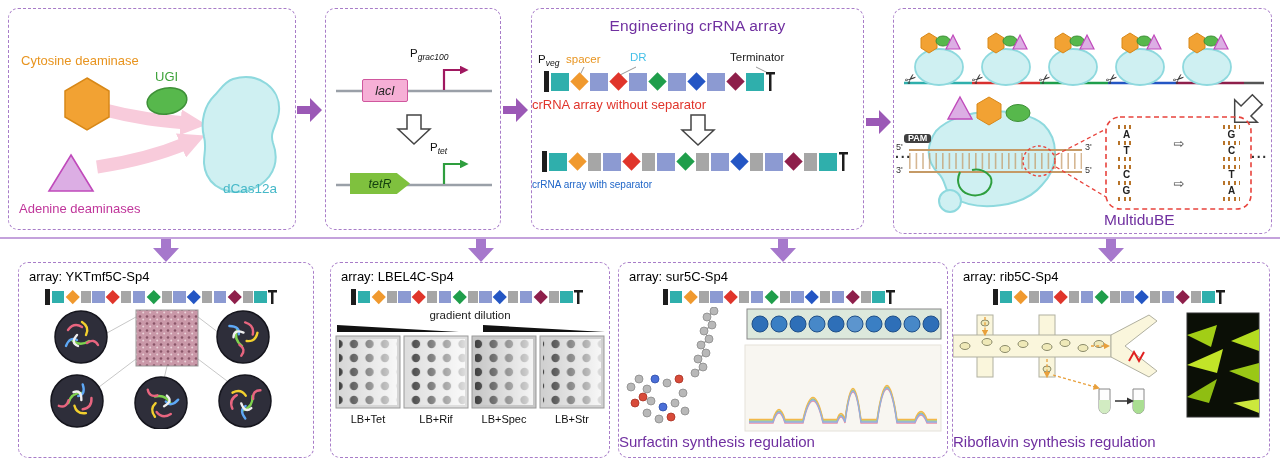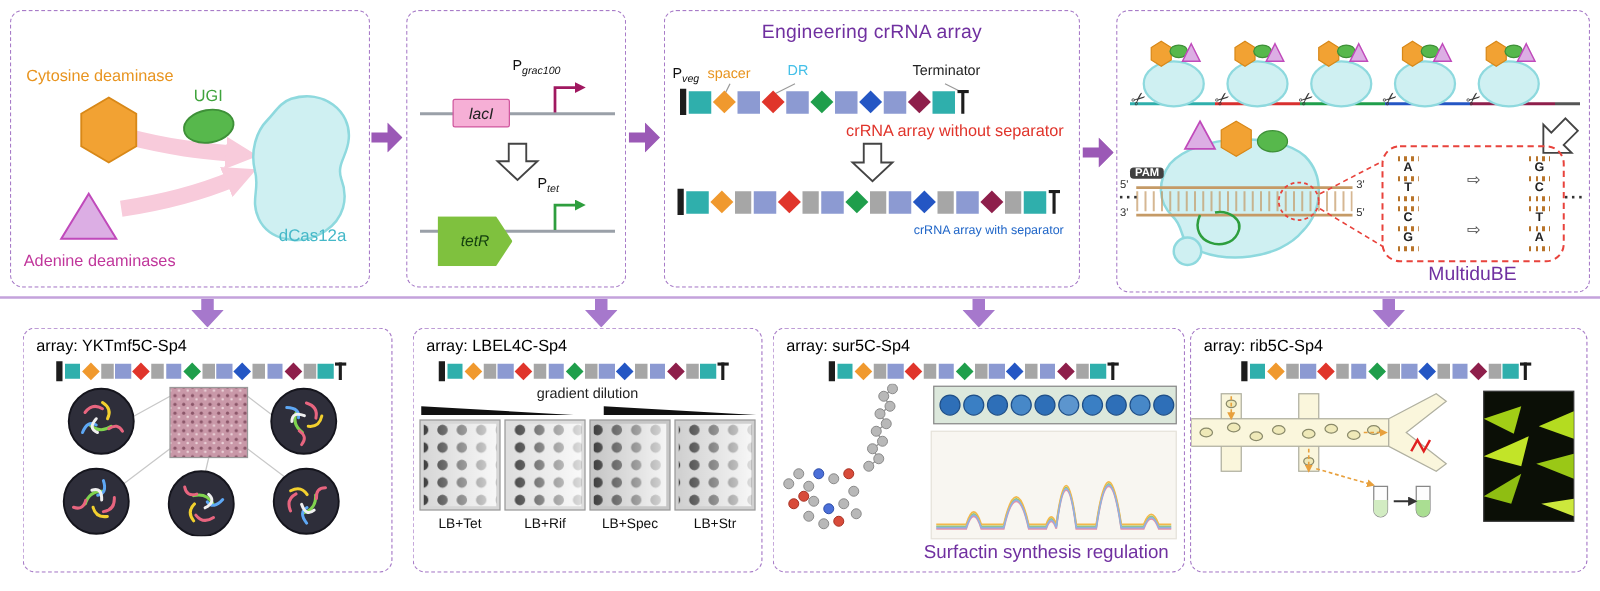--- a/index.html
+++ b/index.html
@@ -3,21 +3,21 @@
 <meta charset="utf-8">
 <style>
   *{margin:0;padding:0;box-sizing:border-box}
   html,body{background:#fff}
   body{font-family:"Liberation Sans",sans-serif;color:#222}
   .fig{position:relative;width:1280px;height:473px;background:#fff;overflow:hidden}
   .panel{position:absolute;border:1.6px dashed #A87CC8;border-radius:10px;background:#fff}
   .panel>svg.art{position:absolute;left:0;top:0}
   .ptitle{position:absolute;top:8px;left:0;right:0;text-align:center;color:#7030A0;font-size:15.5px;letter-spacing:.2px;white-space:nowrap}
   .lbl{position:absolute;font-size:13px;white-space:nowrap}
-  .caption{position:absolute;left:0;right:12px;text-align:right;color:#7030A0;font-size:15px;white-space:nowrap}
+  .caption{position:absolute;left:0;right:0;text-align:left;color:#7030A0;font-size:15px;white-space:nowrap}
   .alabel{position:absolute;font-size:13px;color:#000;white-space:nowrap}
   .plabel{position:absolute;font-size:11.5px;color:#111;white-space:nowrap}
   .plabel sub{font-size:8.5px;font-style:italic}
   .slabel{position:absolute;font-size:11.5px;white-space:nowrap}
   
   .crrna{position:absolute;display:flex;align-items:center;gap:2px;--s:18px;--d:13px;--sep:13px}
   .crrna.small{--s:12.5px;--d:9.5px;--sep:10px;gap:1.5px}
   .ae{flex:none}
   .ae-cap{width:5px;height:calc(var(--s) + 3px);background:#1d1d1d}
   .ae-term{width:9px;height:calc(var(--s) + 1px);background:
@@ -30,21 +30,21 @@
   .ae-o{background:#F0992E}.ae-r{background:#E0352B}.ae-g{background:#1F9E4B}
   .ae-b{background:#2456C4}.ae-m{background:#8E1F4B}
   
   .gene{position:absolute;display:flex;align-items:center;justify-content:center;font-style:italic;font-size:12.5px;color:#222}
   .gene-laci{background:#F6AFD6;border:1.5px solid #D0579E;border-radius:2px}
   .gene-tetr{background:#7FC13E;color:#14400F;clip-path:polygon(0 0,78% 0,100% 50%,78% 100%,0 100%)}
   
   .pam{position:absolute;background:#404040;color:#fff;font-size:9px;font-weight:bold;padding:0 4px;border-radius:3px;line-height:1}
   .tiny{position:absolute;font-size:9px;color:#333;white-space:nowrap}
   .dots{position:absolute;font-size:14px;font-weight:bold;color:#333;letter-spacing:1px}
-  .mdube{position:absolute;text-align:center;color:#7030A0;font-size:15.5px}
+  .mdube{position:absolute;color:#7030A0;font-size:15.5px}
   .edit-row{position:absolute;display:flex;align-items:center;justify-content:space-between;width:122px;height:38px}
   .bp{display:flex;flex-direction:column;align-items:center;gap:1px}
   .tk{width:17px;height:4px;background:repeating-linear-gradient(90deg,#B8742A 0 2px,transparent 2px 5.5px)}
   .bp b{font-size:10px;line-height:1;color:#222}
   .harrow{font-size:13px;color:#444;line-height:1}
   .scis{position:absolute;font-size:14px;color:#3a3a3a;transform:rotate(-40deg)}
   
   .divline{position:absolute;top:237px;left:0;width:1280px;height:2px;background:#C4A2DC}
   .darrow,.farrow{position:absolute}
   .plate-lbl{position:absolute;width:64px;text-align:center;font-size:11px;color:#111;white-space:nowrap}
@@ -93,21 +93,21 @@
       </defs>
       <line x1="10" y1="82" x2="166" y2="82" stroke="#9AA0A8" stroke-width="2.5"></line>
       <path d="M118,81 L118,61 L136,61" stroke="#A01860" stroke-width="2.2" fill="none" marker-end="url(#mh1)"></path>
       <polygon points="81,106 95,106 95,120 104,120 88,135 72,120 81,120" fill="#fff" stroke="#444" stroke-width="1.5"></polygon>
       <line x1="10" y1="176" x2="166" y2="176" stroke="#9AA0A8" stroke-width="2.5"></line>
       <path d="M118,175 L118,155 L136,155" stroke="#2E9E3E" stroke-width="2.2" fill="none" marker-end="url(#mh2)"></path>
     </svg>
     <div class="plabel" style="left:84px;top:38px"><span>P</span><sub>grac100</sub></div>
     <div class="gene gene-laci" style="left:36px;top:70px;width:46px;height:23px">lacI</div>
     <div class="plabel" style="left:104px;top:132px"><span>P</span><sub>tet</sub></div>
-    <div class="gene gene-tetr" style="left:24px;top:164px;width:60px;height:40px">tetR</div>
+    <div class="gene gene-tetr" style="left:24px;top:164px;width:60px;height:21px">tetR</div>
   </section>
 
   <svg class="farrow" style="left:503px;top:98px" width="25" height="24" viewBox="0 0 25 24">
     <polygon points="0,8 13,8 13,0 25,12 13,24 13,16 0,16" fill="#9B59B6"></polygon>
   </svg>
 
   <section class="panel" style="left:531px;top:8px;width:333px;height:222px">
     <svg class="art" width="333" height="222" viewBox="0 0 333 222">
       <g stroke="#999" stroke-width="1">
         <line x1="52" y1="58" x2="48" y2="66"></line>
@@ -540,15 +540,16 @@
       <g transform="translate(234,4)">
         <rect x="0" y="0" width="72" height="104" fill="#0B0F06" stroke="#333"></rect>
         <polygon points="0,22 30,12 24,34" fill="#A2CE16"></polygon>
         <polygon points="0,52 36,36 30,60" fill="#C2E428"></polygon>
         <polygon points="0,84 30,66 22,90" fill="#8FBE12"></polygon>
         <polygon points="72,16 44,28 72,38" fill="#B4DC20"></polygon>
         <polygon points="72,50 42,58 72,70" fill="#9AC816"></polygon>
         <polygon points="72,86 46,90 72,100" fill="#CCE83C"></polygon>
       </g>
     </svg>
+    <div class="caption" style="top:170px">Riboflavin synthesis regulation</div>
   </section>
 
 </div>
 
 </body></html>

